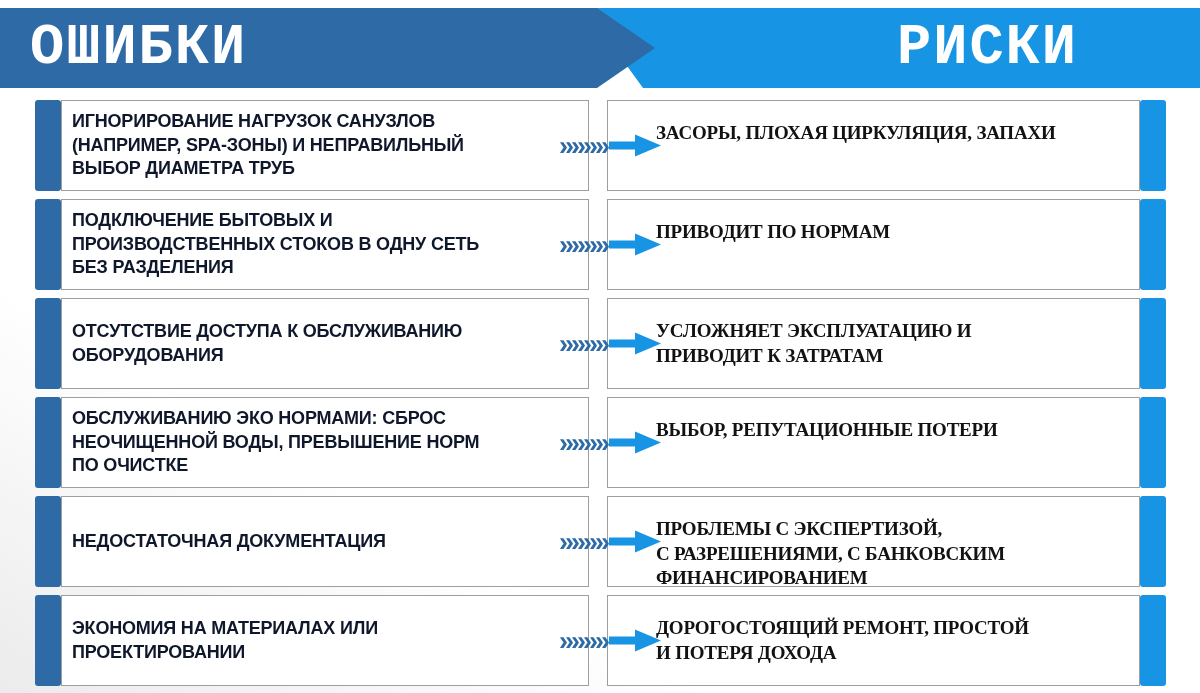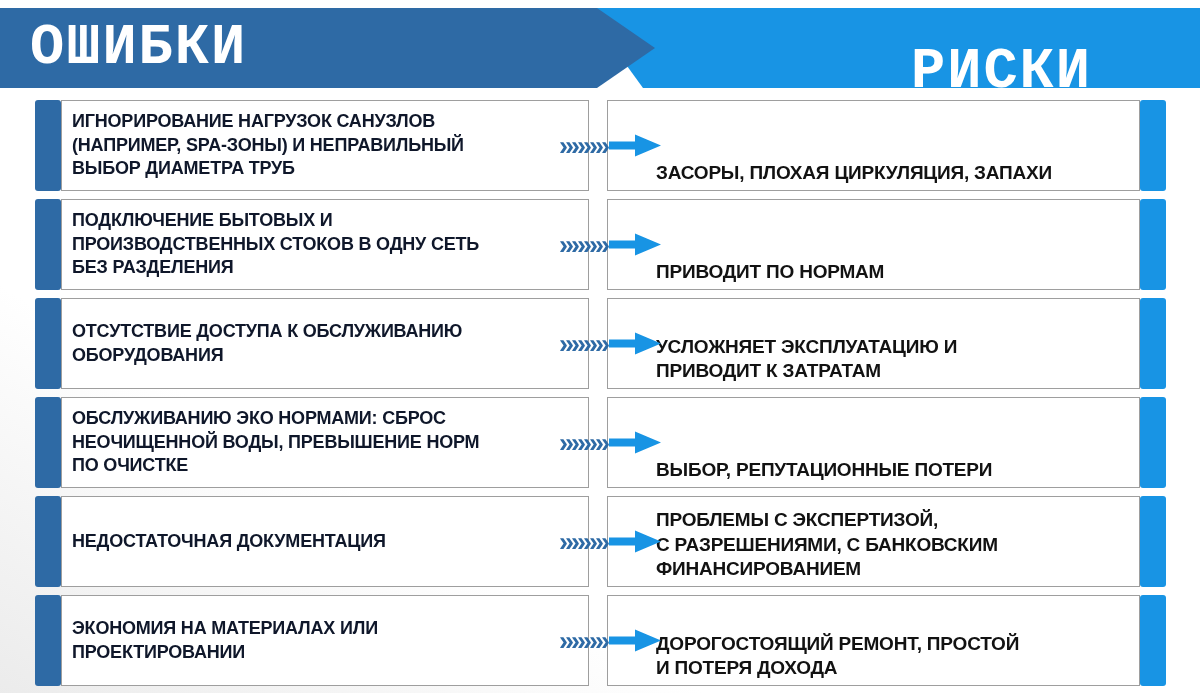--- a/index.html
+++ b/index.html
@@ -38,21 +38,21 @@
     position:absolute;top:0;height:100%;
     display:flex;align-items:center;
     color:#ffffff;
     font-size:57px;
     font-weight:800;
     letter-spacing:2px;
     white-space:nowrap;
     font-family:Liberation Mono, monospace;
   }
   .title-left{left:30px;}
-  .title-right{right:108px;margin-top:24px;}
+  .title-right{right:122px;}
   
   .rows{
     margin:12px 0 0 35px;
     width:1131px;
   }
   .row{
     position:relative;
     display:flex;
     height:91px;
     margin-bottom:8px;
@@ -76,22 +76,23 @@
     font-weight:700;
     color:#0f172a;
     white-space:pre-line;
     letter-spacing:-0.2px;
   }
   .box-right{
     flex:0 0 533px;
     margin-left:18px;
     background:#ffffff;
     border:1px solid #9e9e9e;
-    display:flex;align-items:flex-end;
-    padding:4px 12px 4px 48px;
+    display:flex;align-items:flex-start;
+    padding:20px 12px 4px 48px;
+    font-family:Liberation Serif, serif;
   }
   .risk-text{
     font-size:19px;
     line-height:1.3;
     font-weight:800;
     color:#121212;
     white-space:pre-line;
     letter-spacing:-0.2px;
   }
   .tab-right{

